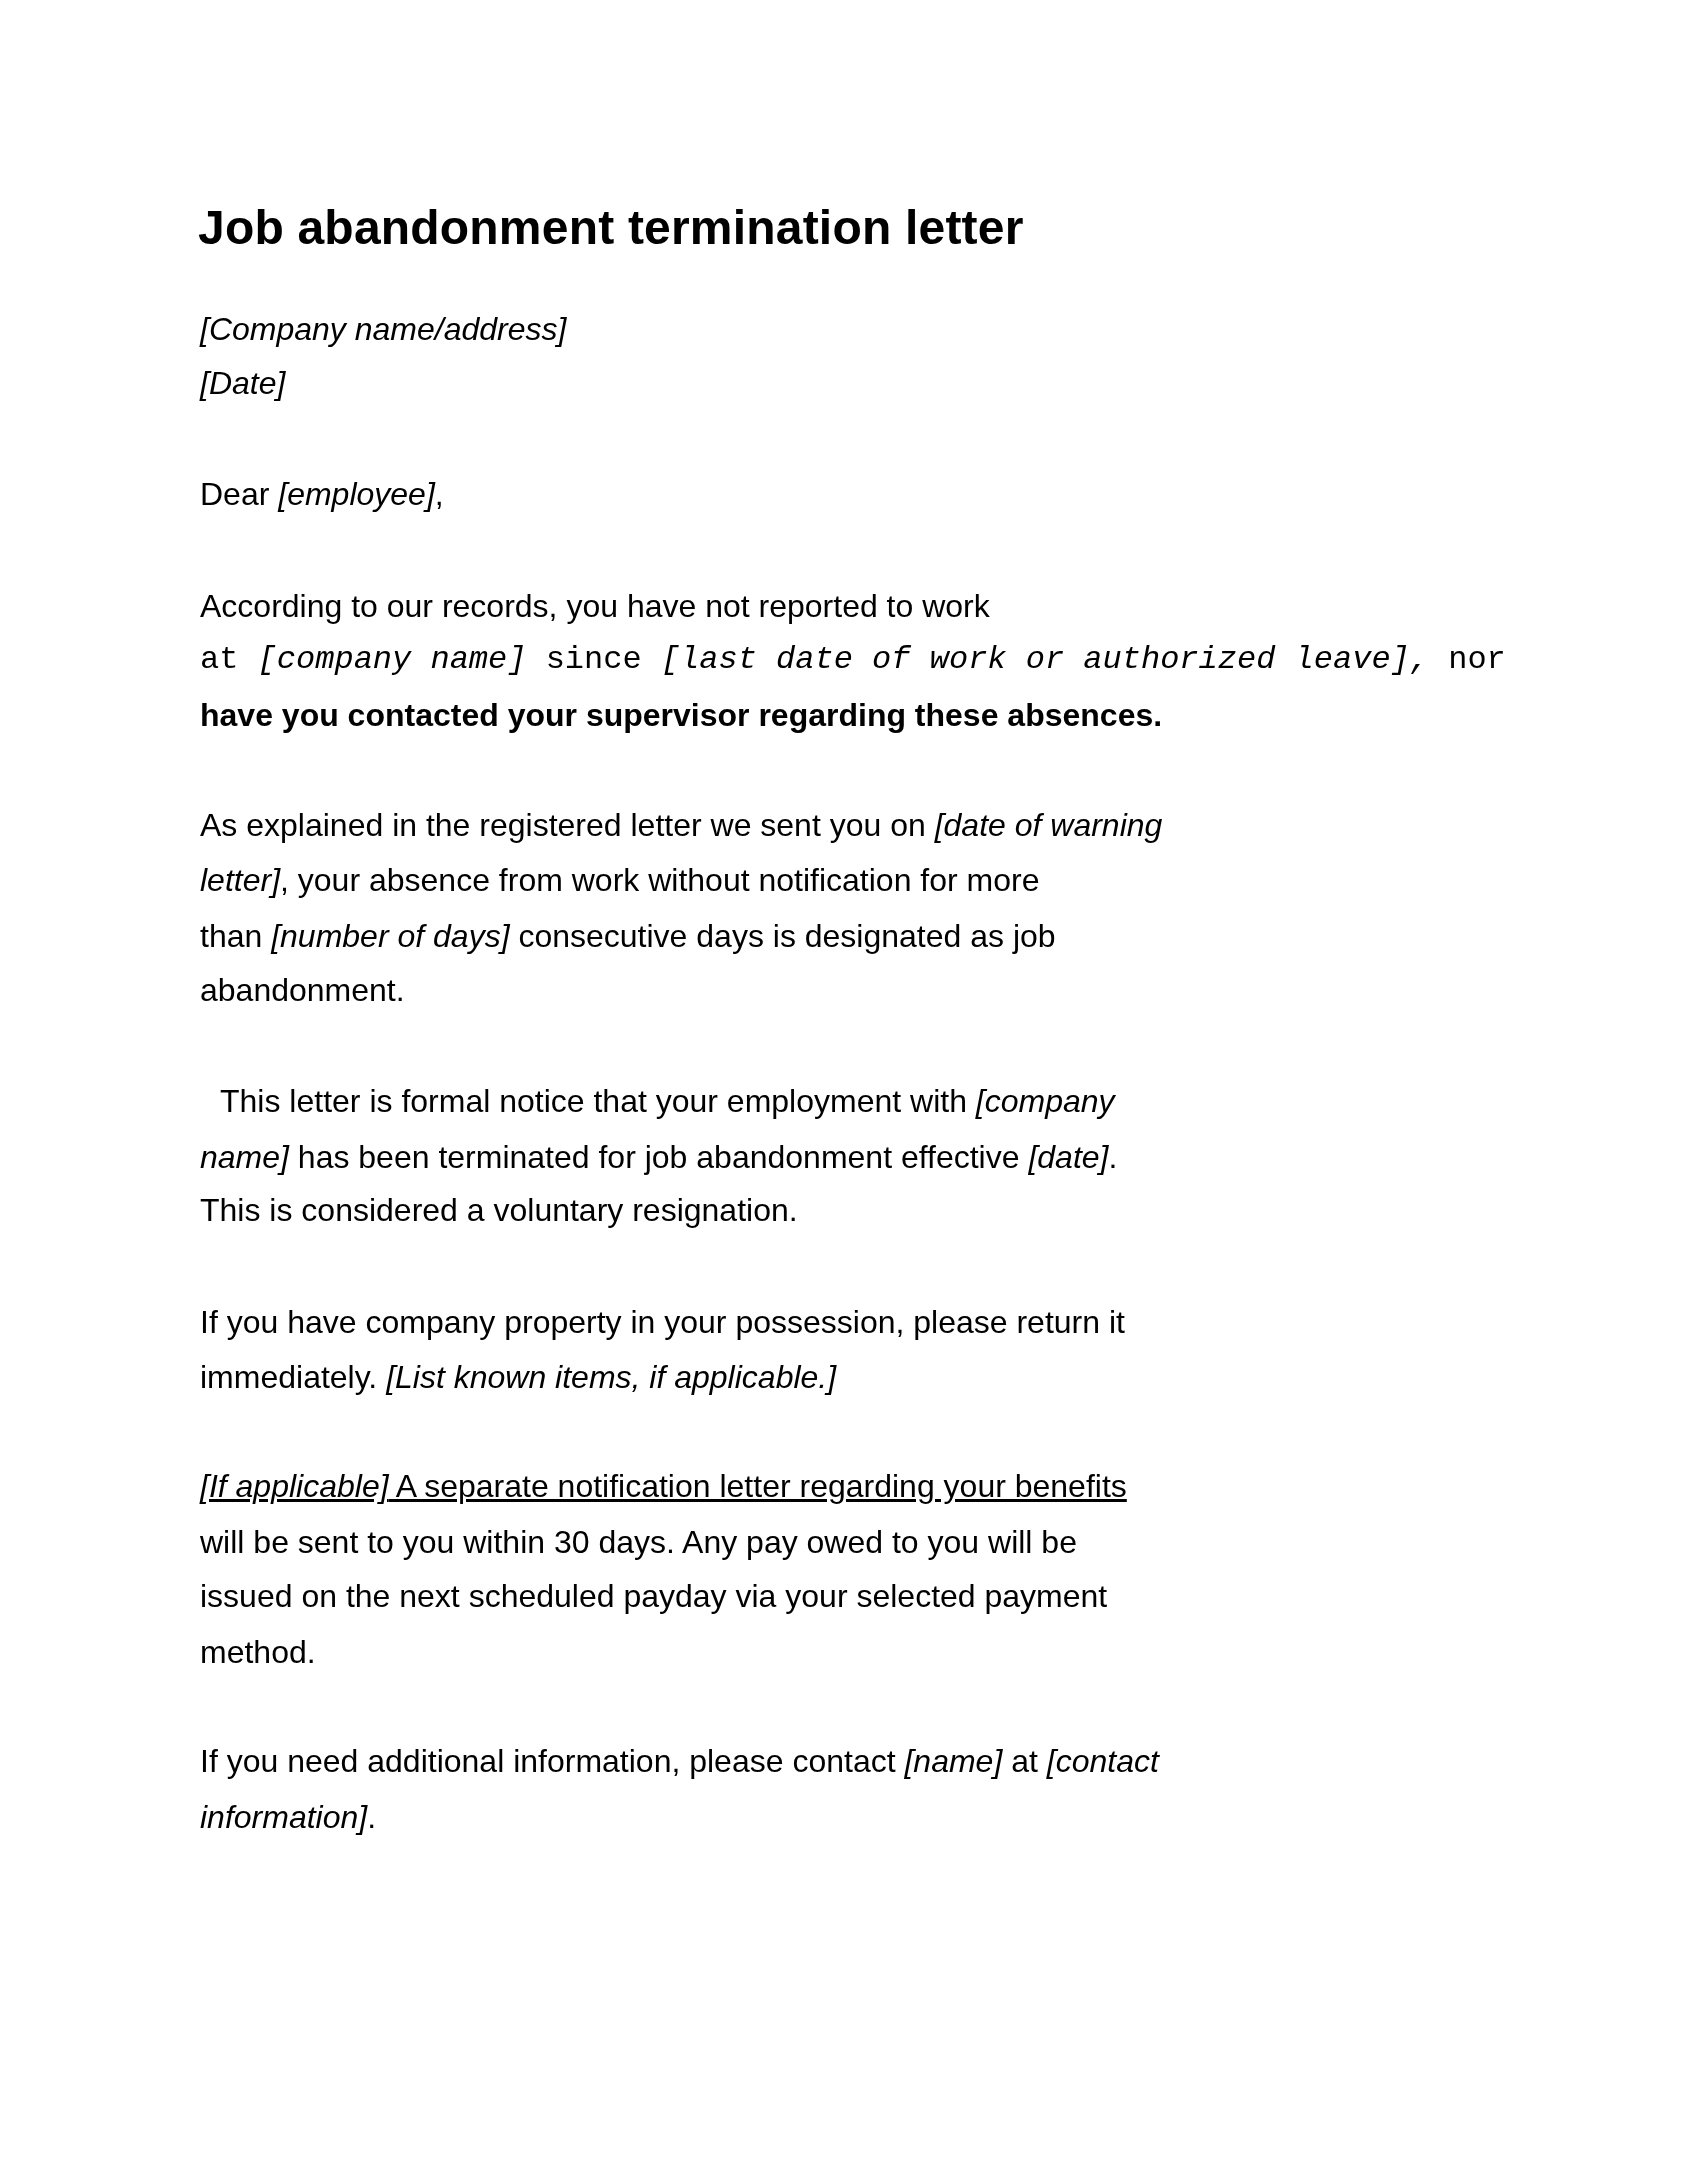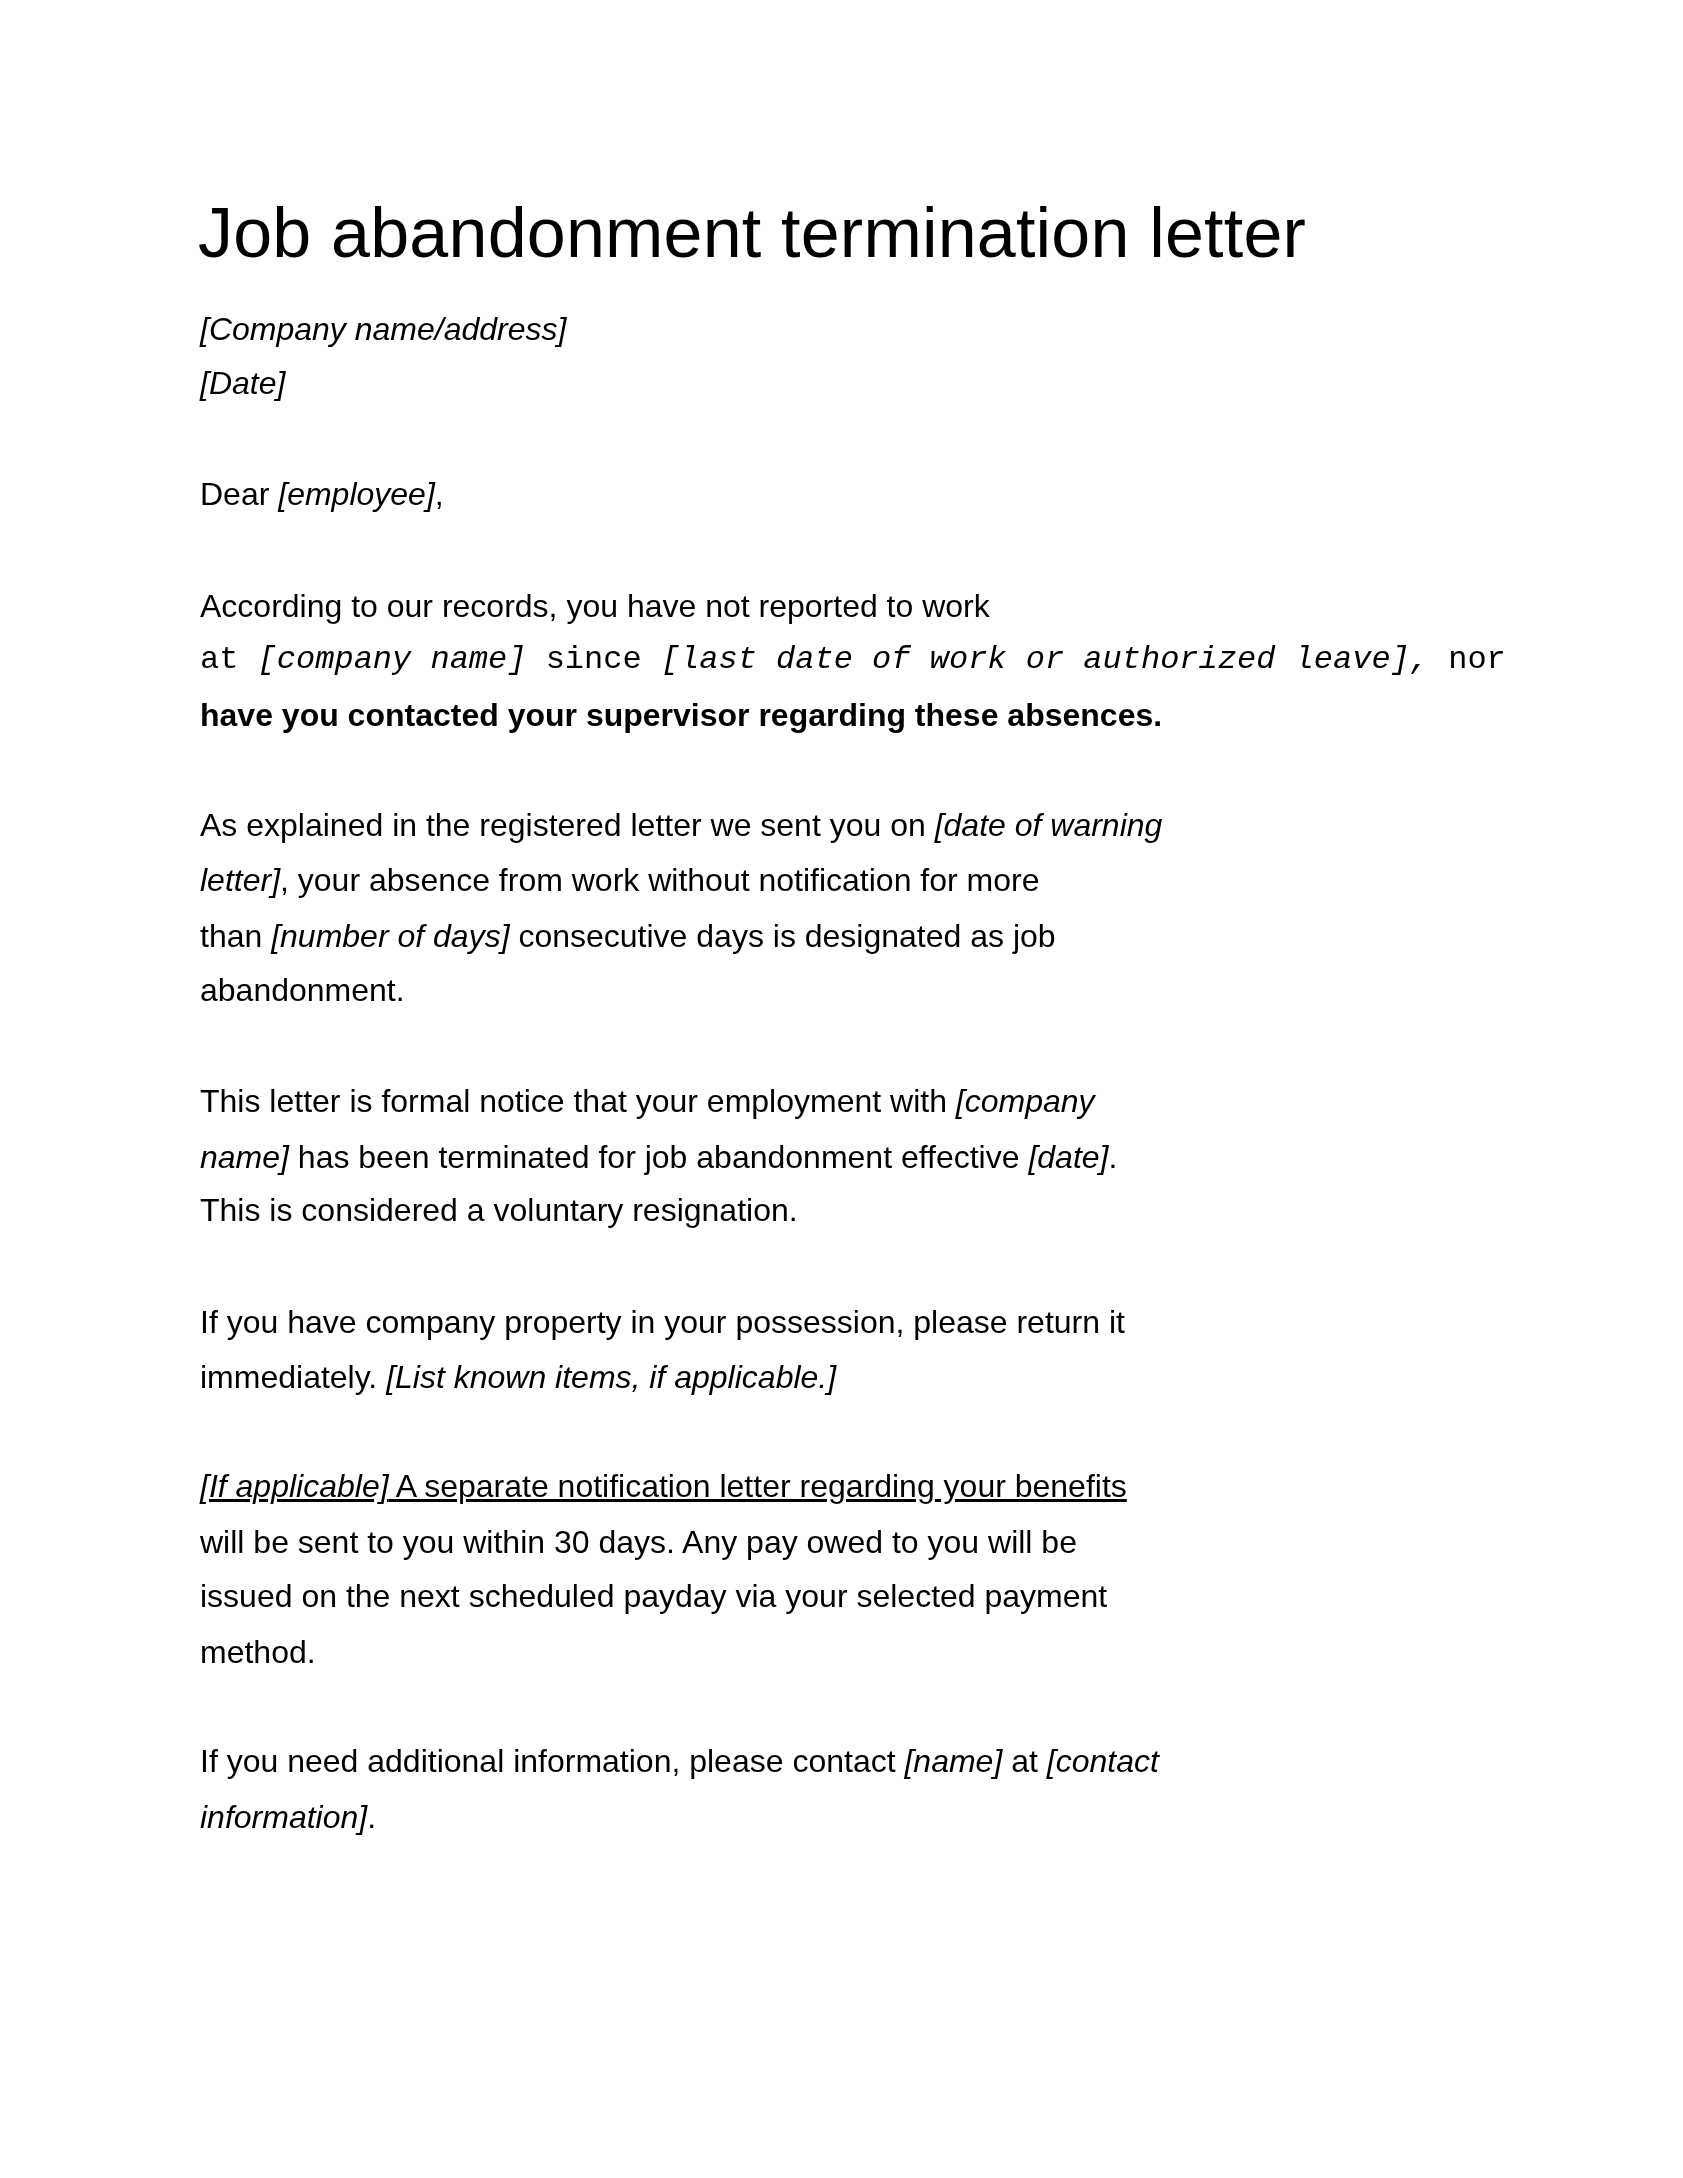--- a/index.html
+++ b/index.html
@@ -1,19 +1,19 @@
 <!DOCTYPE html>
 <html><head>
 <meta charset="utf-8">
 <style>
   html, body { margin: 0; padding: 0; background: #ffffff; }
   body { width: 1683px; height: 2178px; position: relative; overflow: hidden;
          font-family: "Liberation Sans", sans-serif; color: #000; }
   .line { position: absolute; left: 200px; white-space: nowrap; font-size: 32px; line-height: 40px; }
-  .title { position: absolute; left: 198px; top: 198px; font-size: 70px; font-weight: normal; white-space: nowrap; line-height: 71px; letter-spacing: 0.2px; }
+  .title { position: absolute; left: 198px; top: 192px; font-size: 48px; font-weight: bold; white-space: nowrap; line-height: 71px; letter-spacing: 0.2px; }
   i { font-style: italic; }
 </style>
 </head>
 <body>
 
 <div>
   <div class="title">Job abandonment termination letter</div>
 
   <div class="line" style="top:309px;"><i>[Company name/address]</i></div>
   <div class="line" style="top:363px;"><i>[Date]</i></div>
@@ -21,21 +21,21 @@
   <div class="line" style="top:474px;"><span>Dear </span><i>[employee]</i><span>,</span></div>
 
   <div id="paras">
       <div class="line" style="top: 586px;"><span>According to our records, you have not reported to work</span></div>
       <div class="line" style="top: 640px; font-family: Liberation Mono, monospace;"><span>at </span><i>[company name]</i><span> since </span><i>[last date of work or authorized leave],</i><span> nor</span></div>
       <div class="line" style="top: 695px; font-weight: bold;"><span>have you contacted your supervisor regarding these absences.</span></div>
       <div class="line" style="top: 805px;"><span>As explained in the registered letter we sent you on </span><i>[date of warning</i></div>
       <div class="line" style="top: 860px; text-align: center;"><i>letter]</i><span>, your absence from work without notification for more</span></div>
       <div class="line" style="top: 916px;"><span>than </span><i>[number of days]</i><span> consecutive days is designated as job</span></div>
       <div class="line" style="top: 970px;"><span>abandonment.</span></div>
-      <div class="line" style="top: 1081px;"><span>This letter is formal notice that your employment with </span><i>[company</i></div>
+      <div class="line" style="top: 1081px; margin-left: 20px;"><span>This letter is formal notice that your employment with </span><i>[company</i></div>
       <div class="line" style="top: 1137px;"><i>name]</i><span> has been terminated for job abandonment effective </span><i>[date]</i><span>.</span></div>
       <div class="line" style="top: 1190px;"><span>This is considered a voluntary resignation.</span></div>
       <div class="line" style="top: 1302px;"><span>If you have company property in your possession, please return it</span></div>
       <div class="line" style="top: 1357px;"><span>immediately. </span><i>[List known items, if applicable.]</i></div>
       <div class="line" style="top: 1466px; text-decoration: underline;"><i>[If applicable]</i><span> A separate notification letter regarding your benefits</span></div>
       <div class="line" style="top: 1522px;"><span>will be sent to you within 30 days. Any pay owed to you will be</span></div>
       <div class="line" style="top: 1576px;"><span>issued on the next scheduled payday via your selected payment</span></div>
       <div class="line" style="top: 1632px;"><span>method.</span></div>
       <div class="line" style="top: 1741px;"><span>If you need additional information, please contact </span><i>[name]</i><span> at </span><i>[contact</i></div>
       <div class="line" style="top: 1797px;"><i>information]</i><span>.</span></div>

